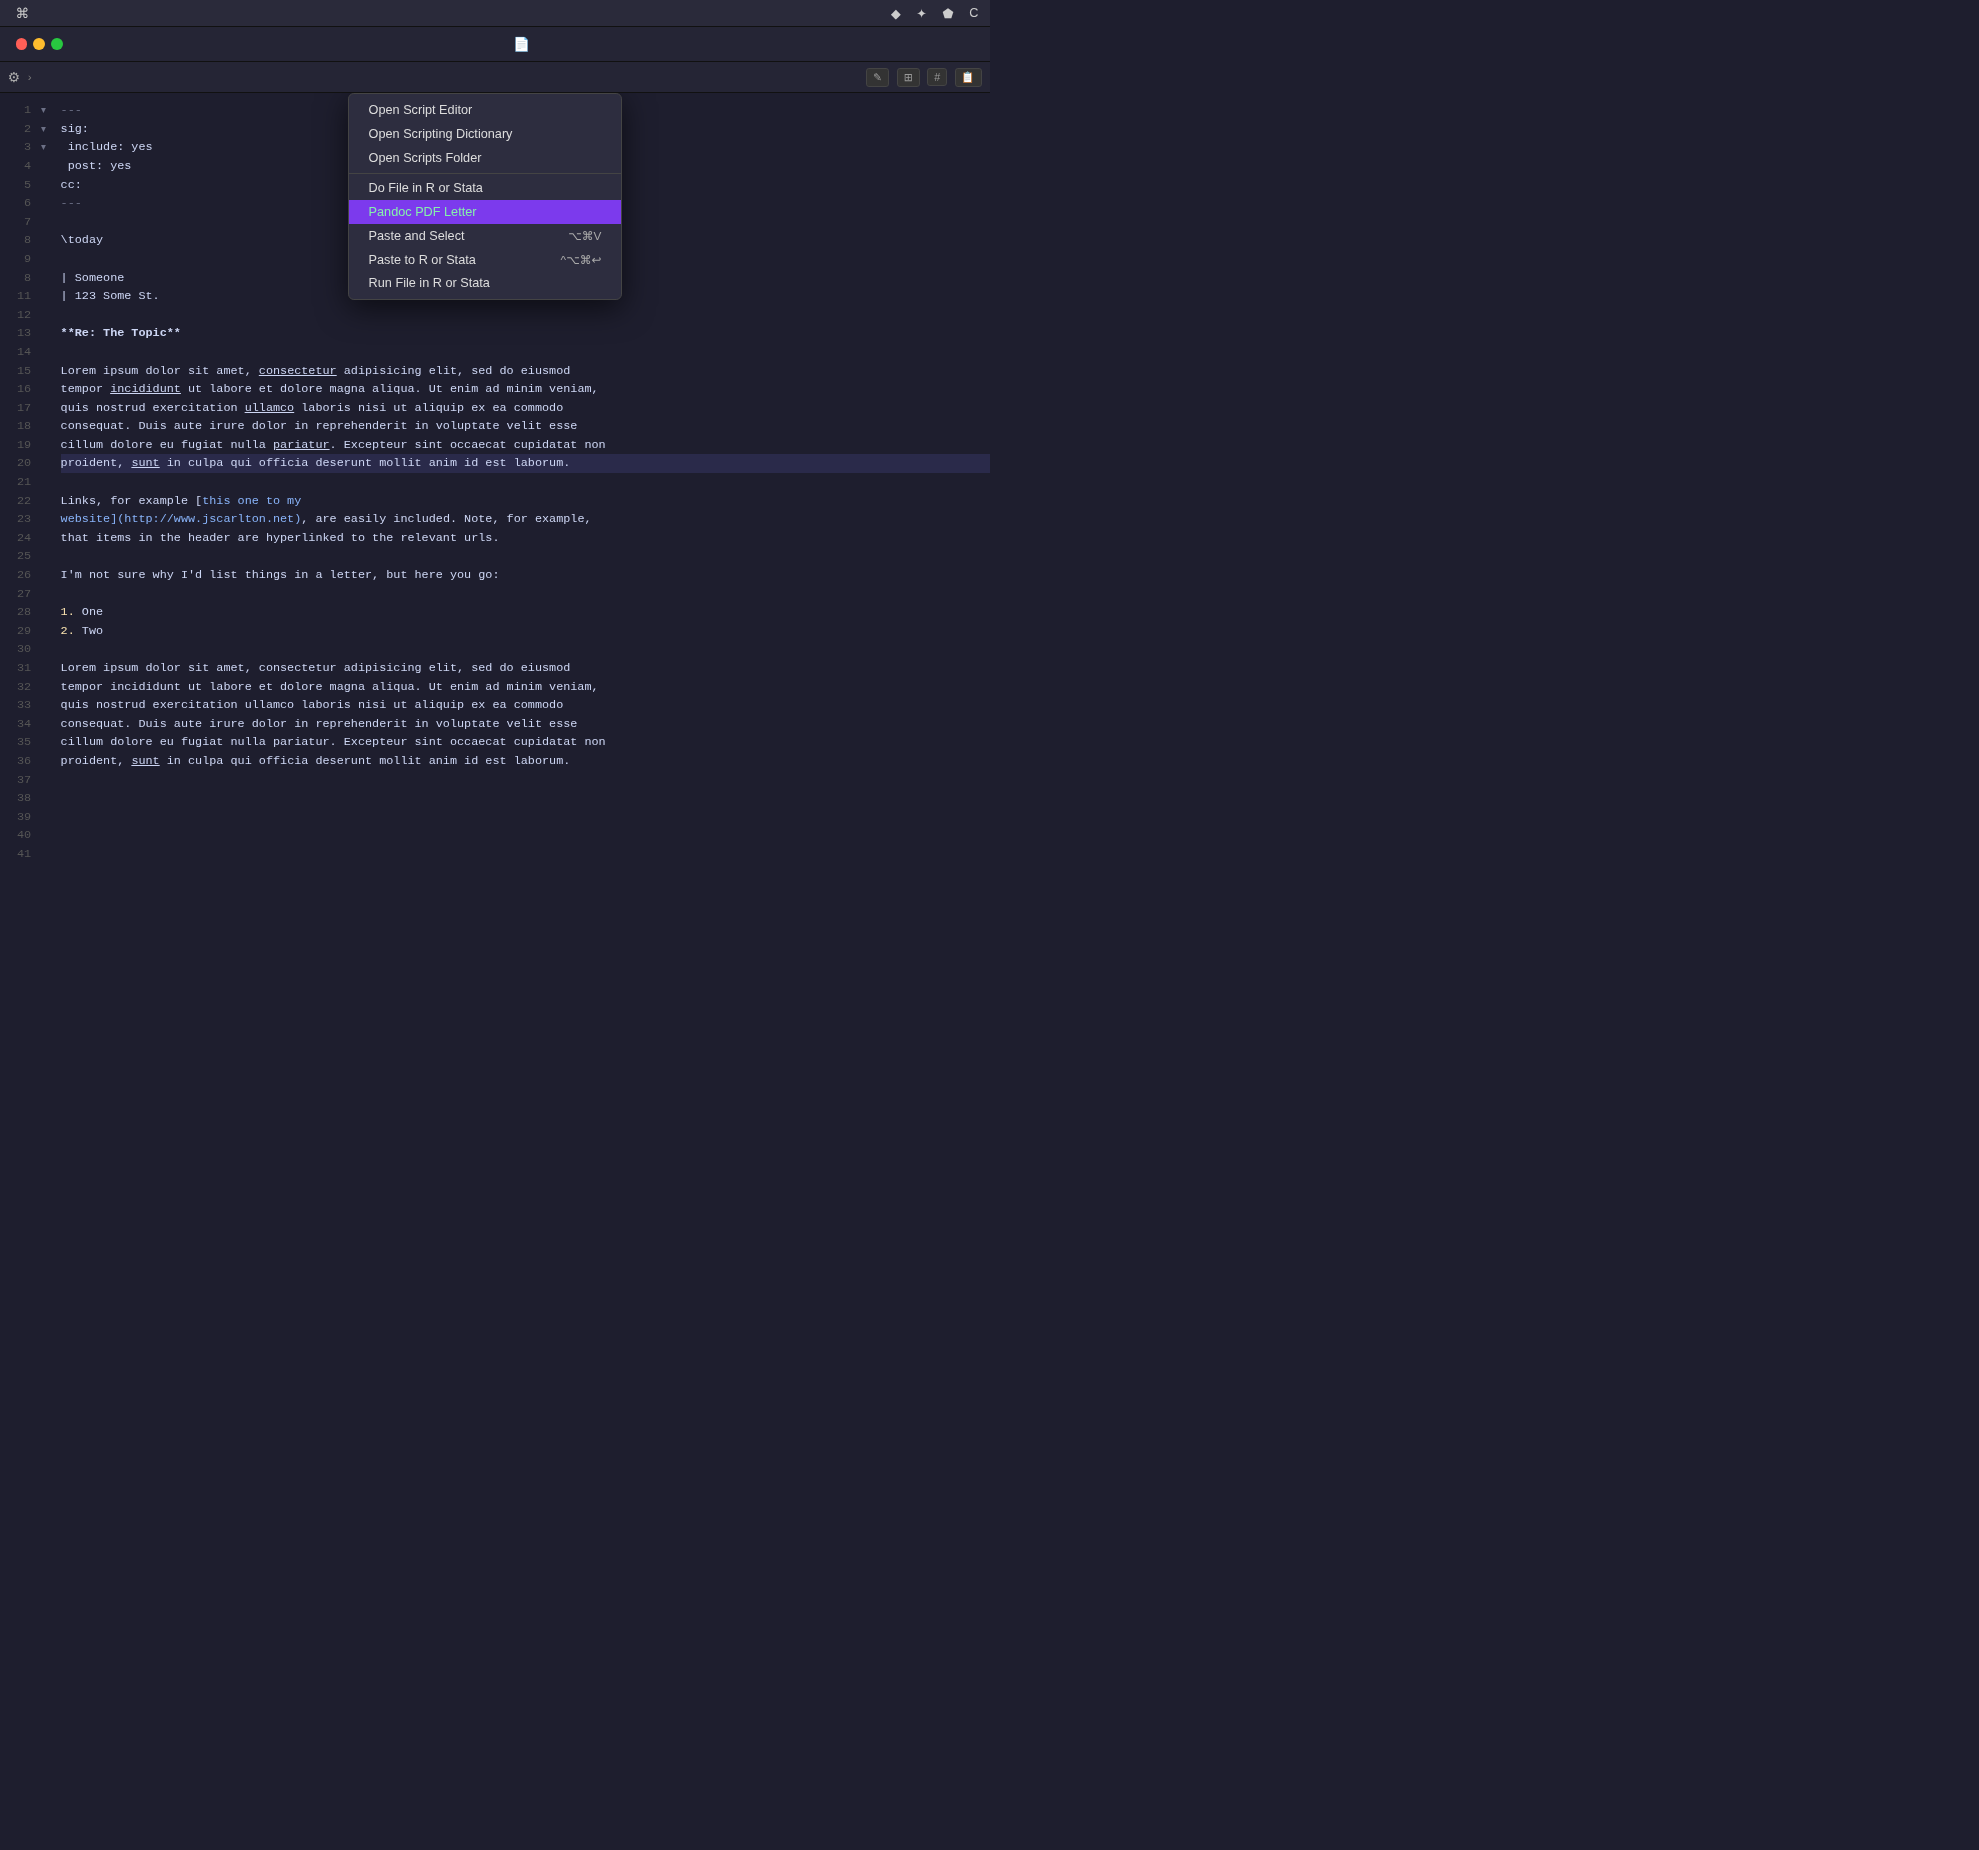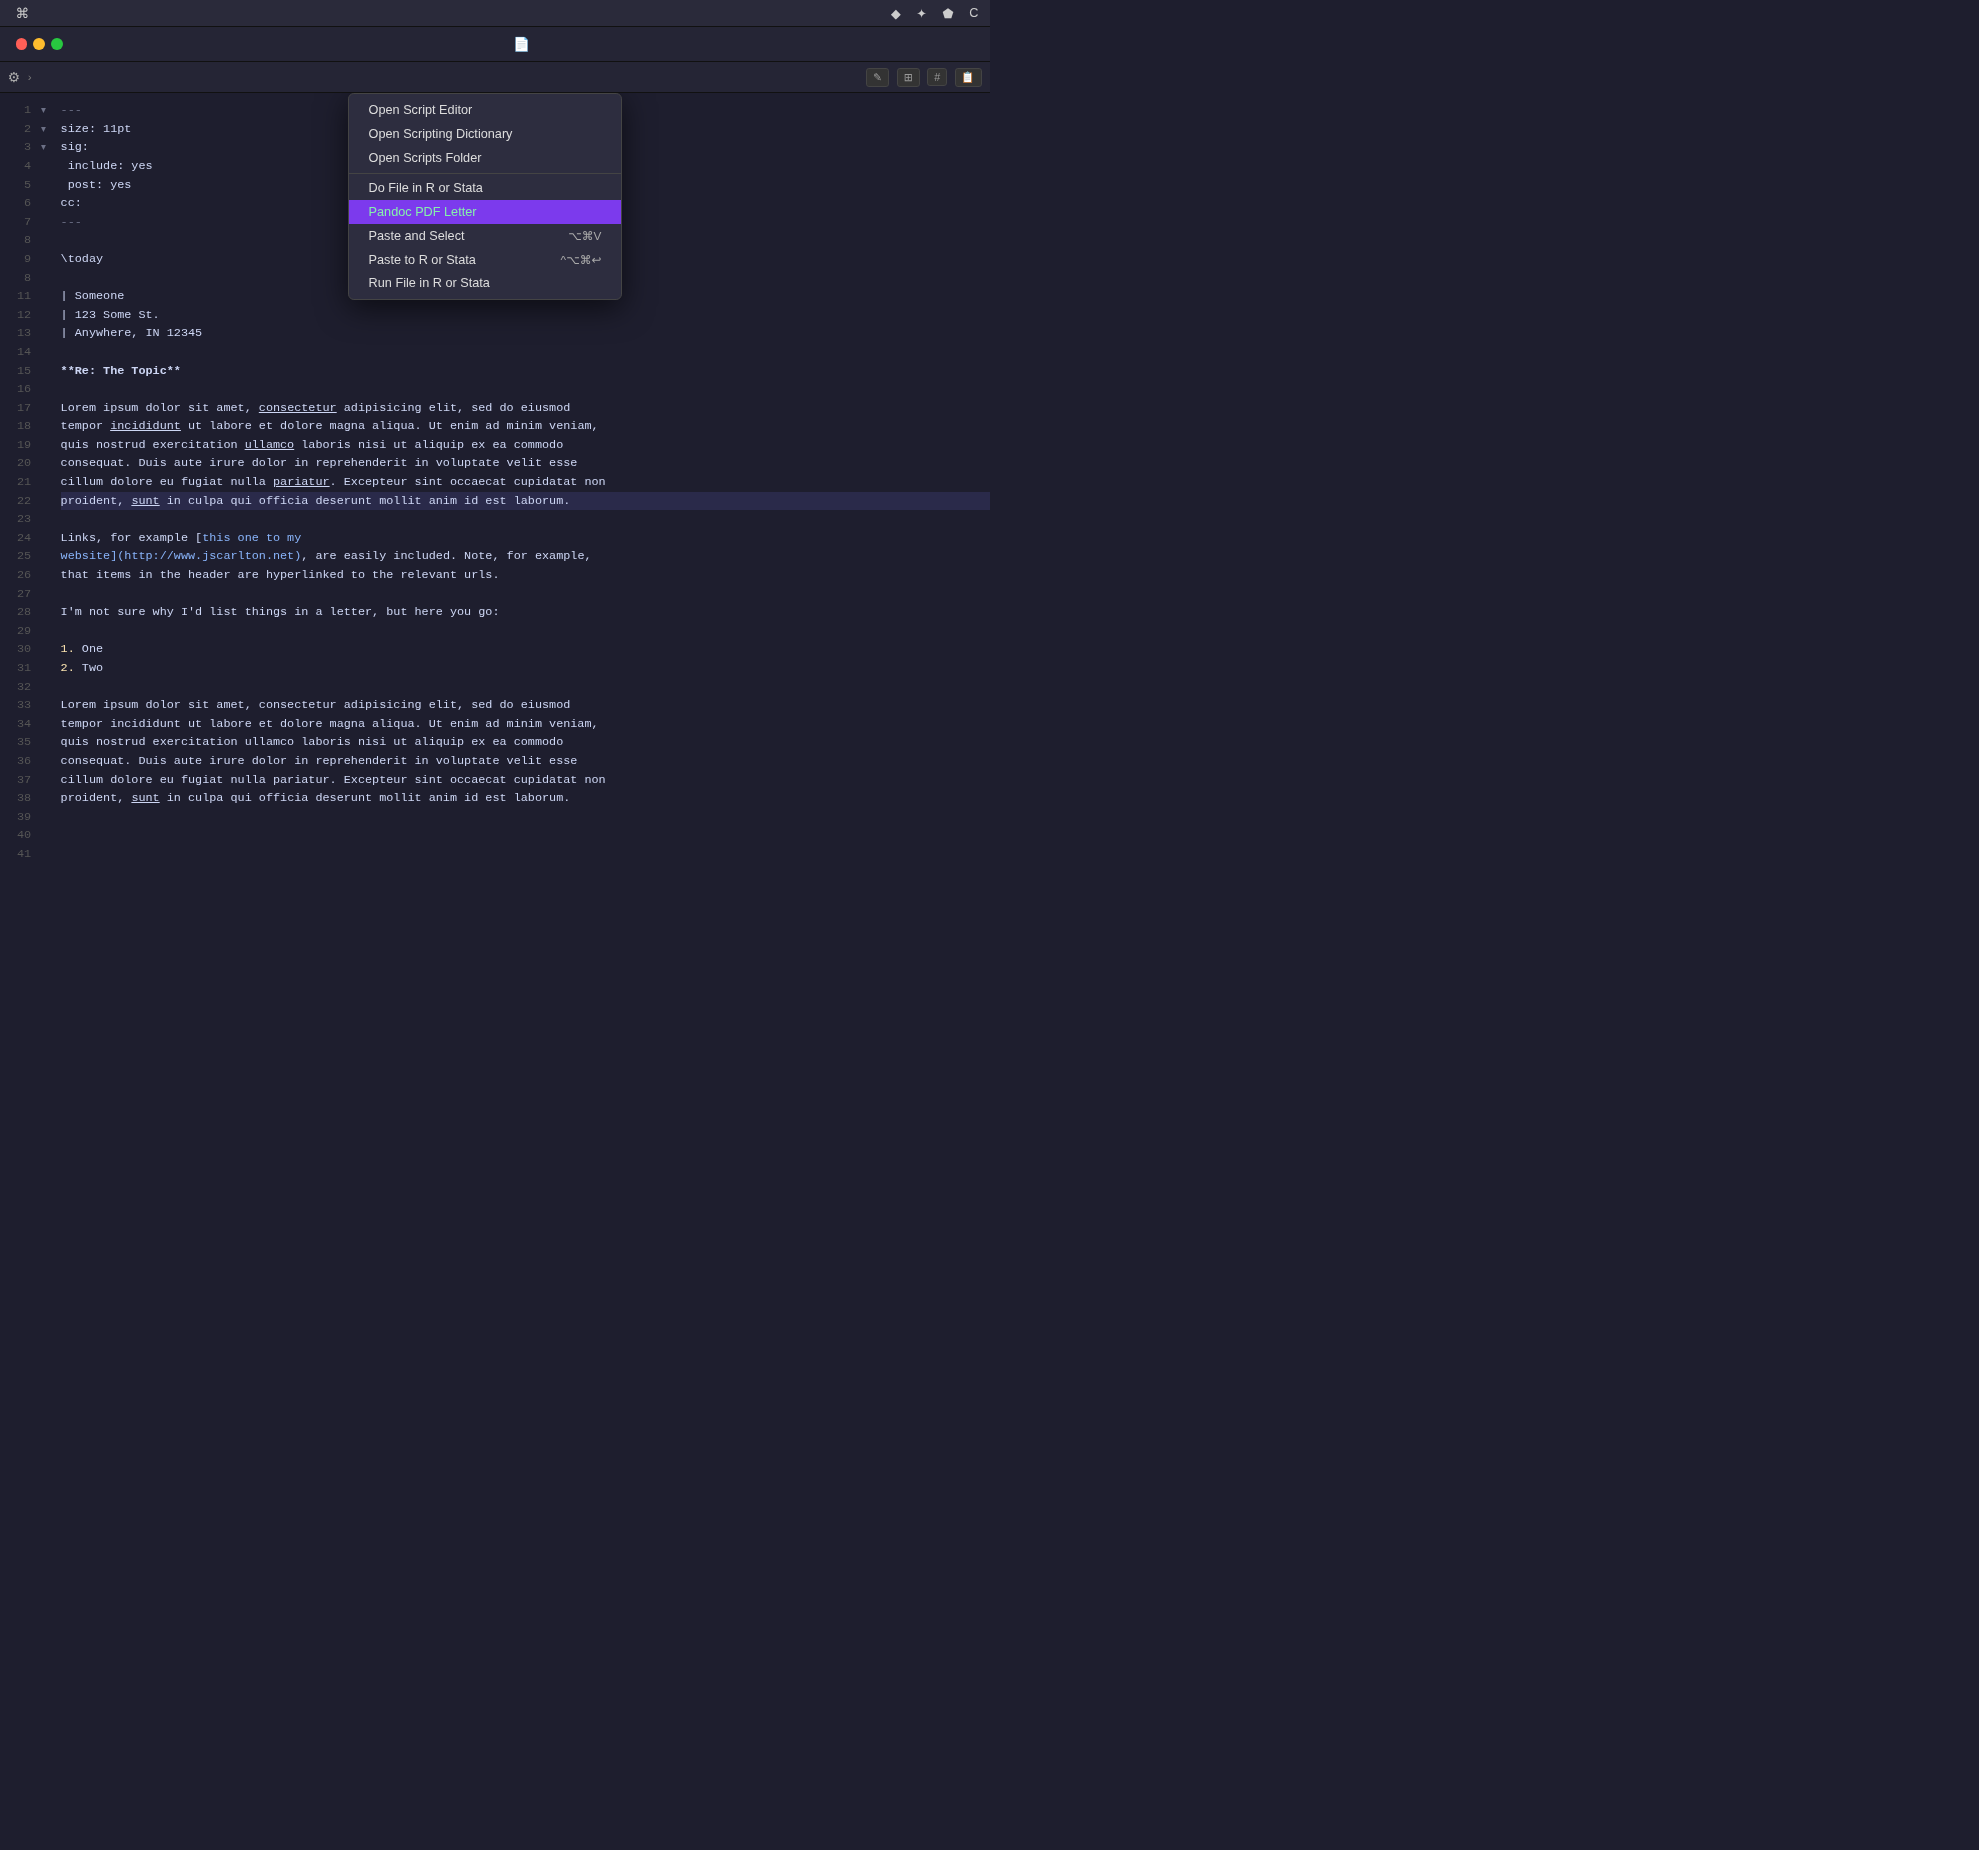--- a/index.html
+++ b/index.html
@@ -343,32 +343,30 @@
       <div style="color: rgb(108, 112, 134); font-size: 9.8px; line-height: 18.6px; cursor: default;"></div>
       <div style="color: rgb(108, 112, 134); font-size: 9.8px; line-height: 18.6px; cursor: default;"></div>
       <div style="color: rgb(108, 112, 134); font-size: 9.8px; line-height: 18.6px; cursor: default;"></div>
       <div style="color: rgb(108, 112, 134); font-size: 9.8px; line-height: 18.6px; cursor: default;"></div>
       <div style="color: rgb(108, 112, 134); font-size: 9.8px; line-height: 18.6px; cursor: default;"></div>
       <div style="color: rgb(108, 112, 134); font-size: 9.8px; line-height: 18.6px; cursor: default;"></div>
       <div style="color: rgb(108, 112, 134); font-size: 9.8px; line-height: 18.6px; cursor: default;"></div>
     </div>
   <div class="code-content" id="code-content">
       <div class="code-line"><span class="c-gray">---</span></div>
-      <div class="code-line"><span class="c-white">size: 11pt</span></div>
       <div class="code-line"><span class="c-white">sig:</span></div>
       <div class="code-line"><span class="c-white"> include: yes</span></div>
       <div class="code-line"><span class="c-white"> post: yes</span></div>
       <div class="code-line"><span class="c-white">cc:</span></div>
       <div class="code-line"><span class="c-gray">---</span></div>
       <div class="code-line">&nbsp;</div>
       <div class="code-line"><span class="c-white">\today</span></div>
       <div class="code-line">&nbsp;</div>
       <div class="code-line"><span class="c-white">| Someone</span></div>
       <div class="code-line"><span class="c-white">| 123 Some St.</span></div>
-      <div class="code-line"><span class="c-white">| Anywhere, IN 12345</span></div>
       <div class="code-line">&nbsp;</div>
       <div class="code-line"><span class="bold c-white">**Re: The Topic**</span></div>
       <div class="code-line">&nbsp;</div>
       <div class="code-line"><span class="c-white">Lorem ipsum dolor sit amet, </span><span class="c-white underline">consectetur</span><span class="c-white"> adipisicing elit, sed do eiusmod</span></div>
       <div class="code-line"><span class="c-white">tempor </span><span class="c-white underline">incididunt</span><span class="c-white"> ut labore et dolore magna aliqua. Ut enim ad minim veniam,</span></div>
       <div class="code-line"><span class="c-white">quis nostrud exercitation </span><span class="c-white underline">ullamco</span><span class="c-white"> laboris nisi ut aliquip ex ea commodo</span></div>
       <div class="code-line"><span class="c-white">consequat. Duis aute irure dolor in reprehenderit in voluptate velit esse</span></div>
       <div class="code-line"><span class="c-white">cillum dolore eu fugiat nulla </span><span class="c-white underline">pariatur</span><span class="c-white">. Excepteur sint occaecat cupidatat non</span></div>
       <div class="code-line selected"><span class="c-white">proident, </span><span class="c-white underline">sunt</span><span class="c-white"> in culpa qui officia deserunt mollit anim id est laborum.</span></div>
       <div class="code-line">&nbsp;</div>

